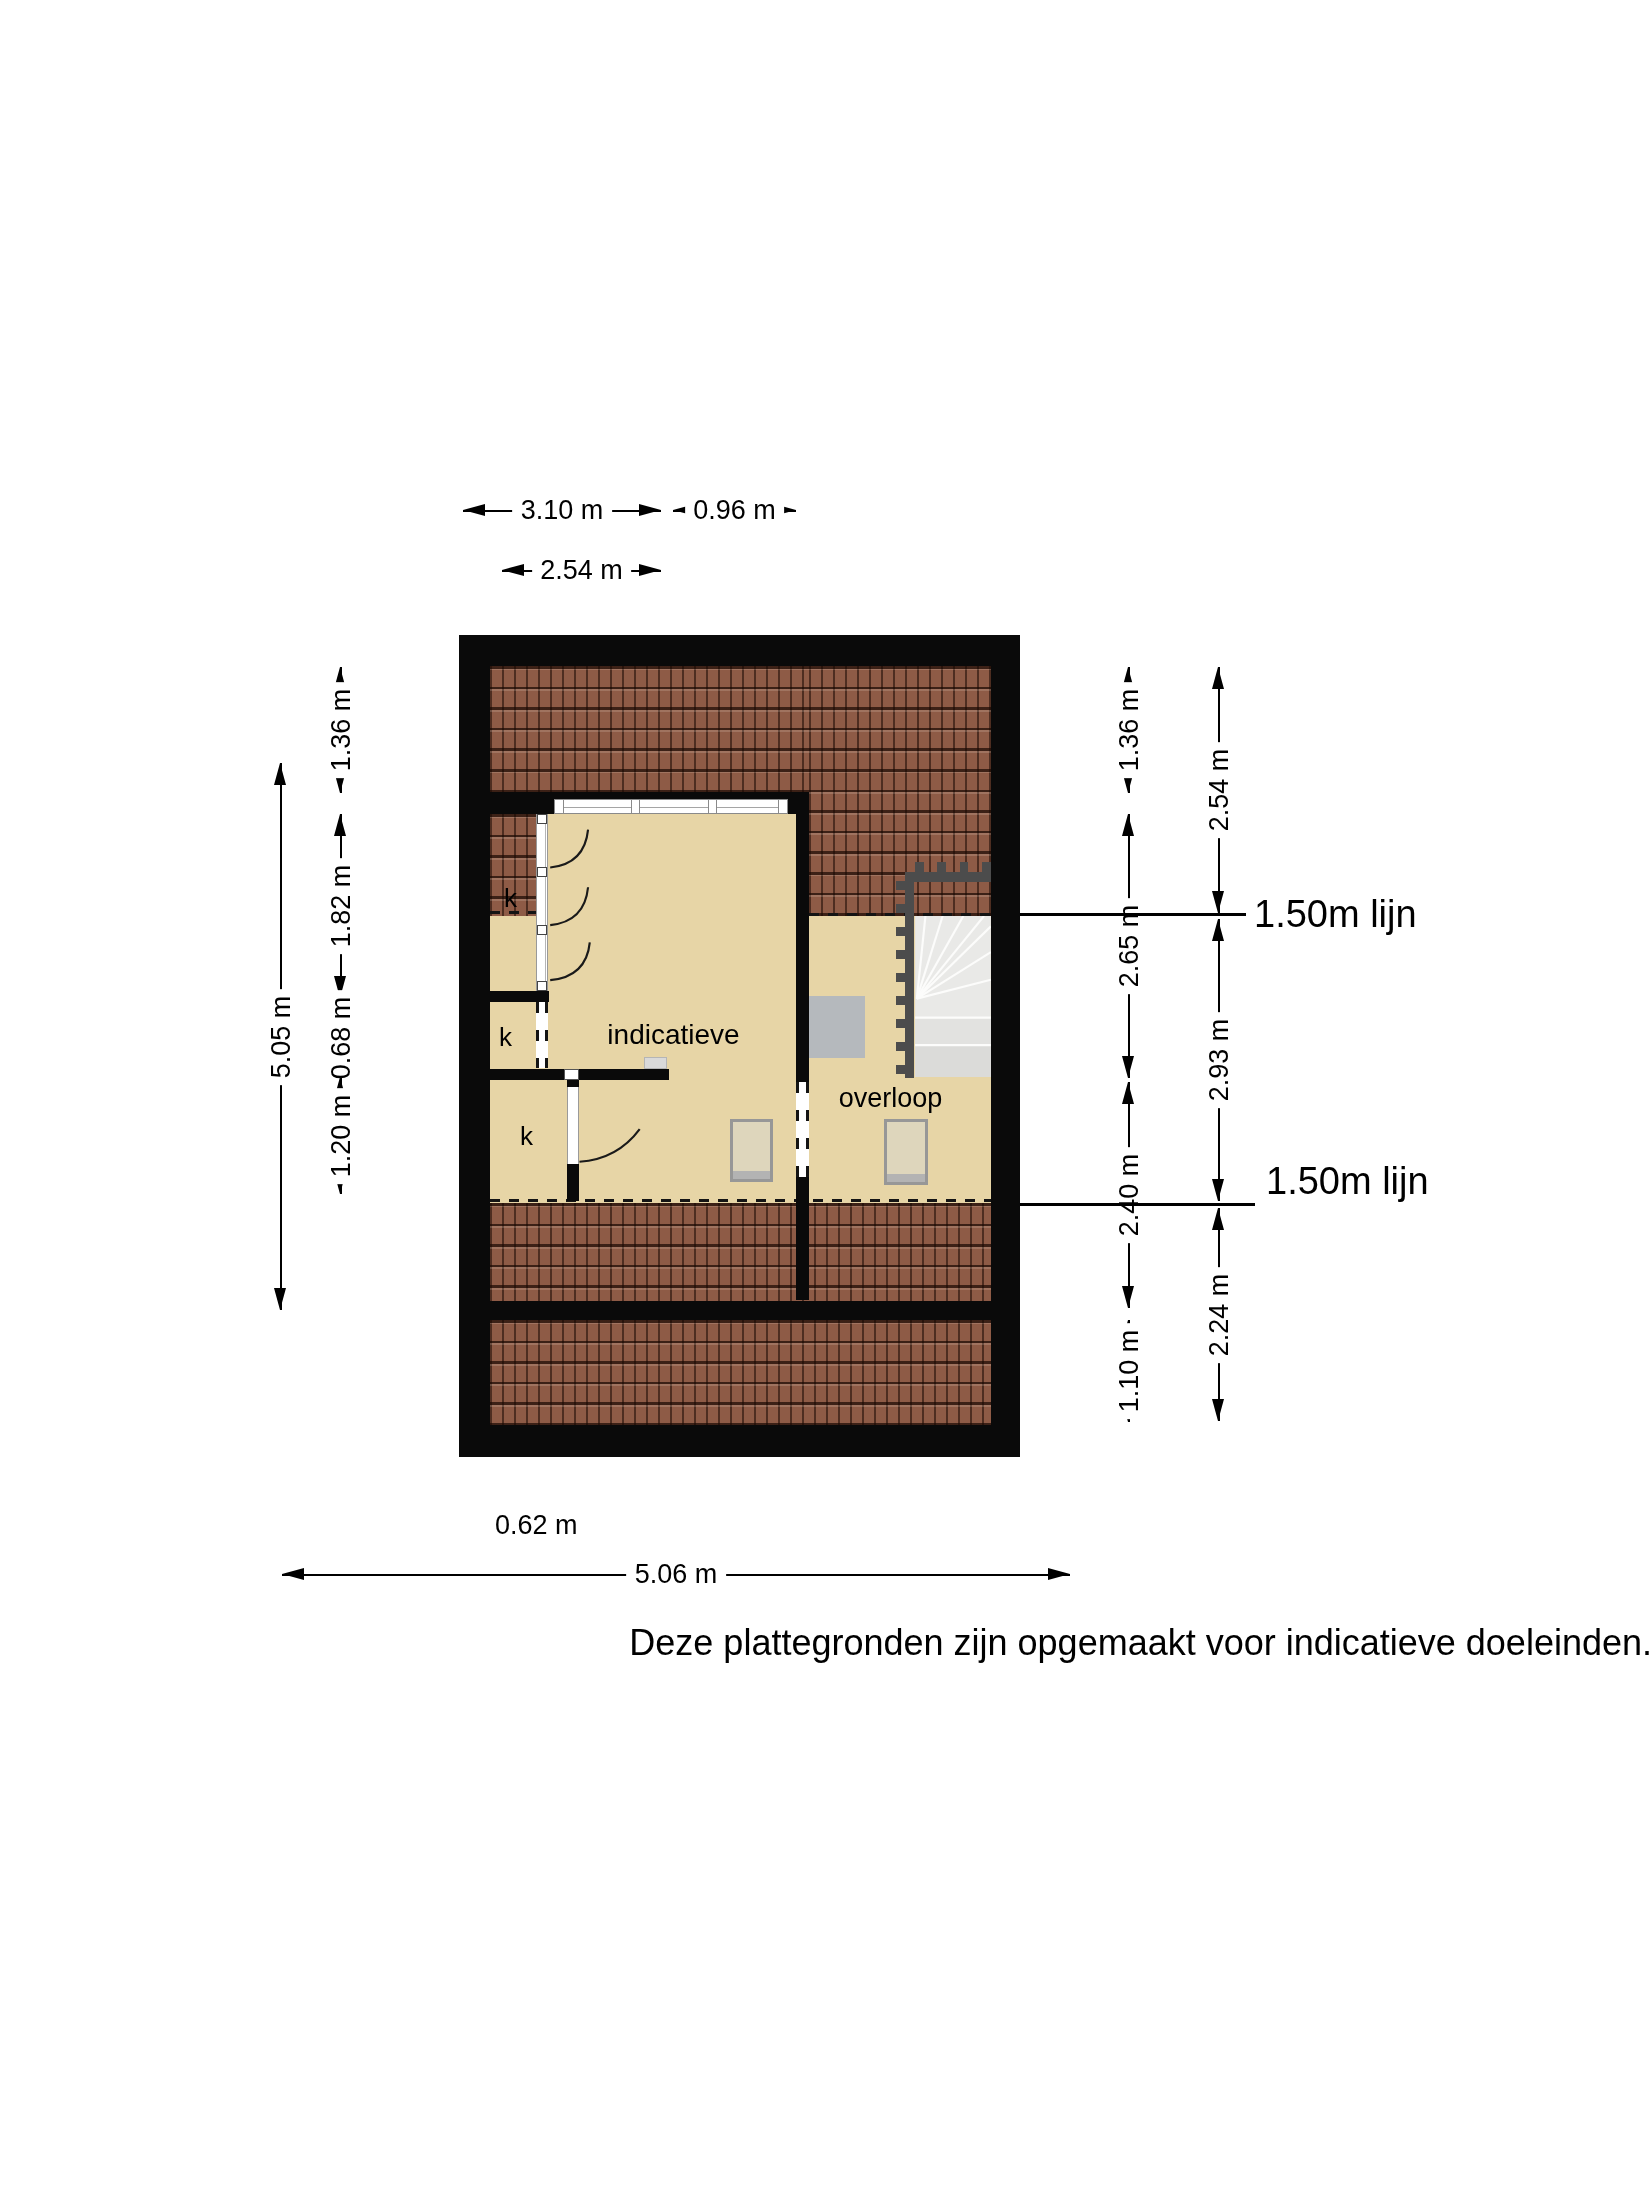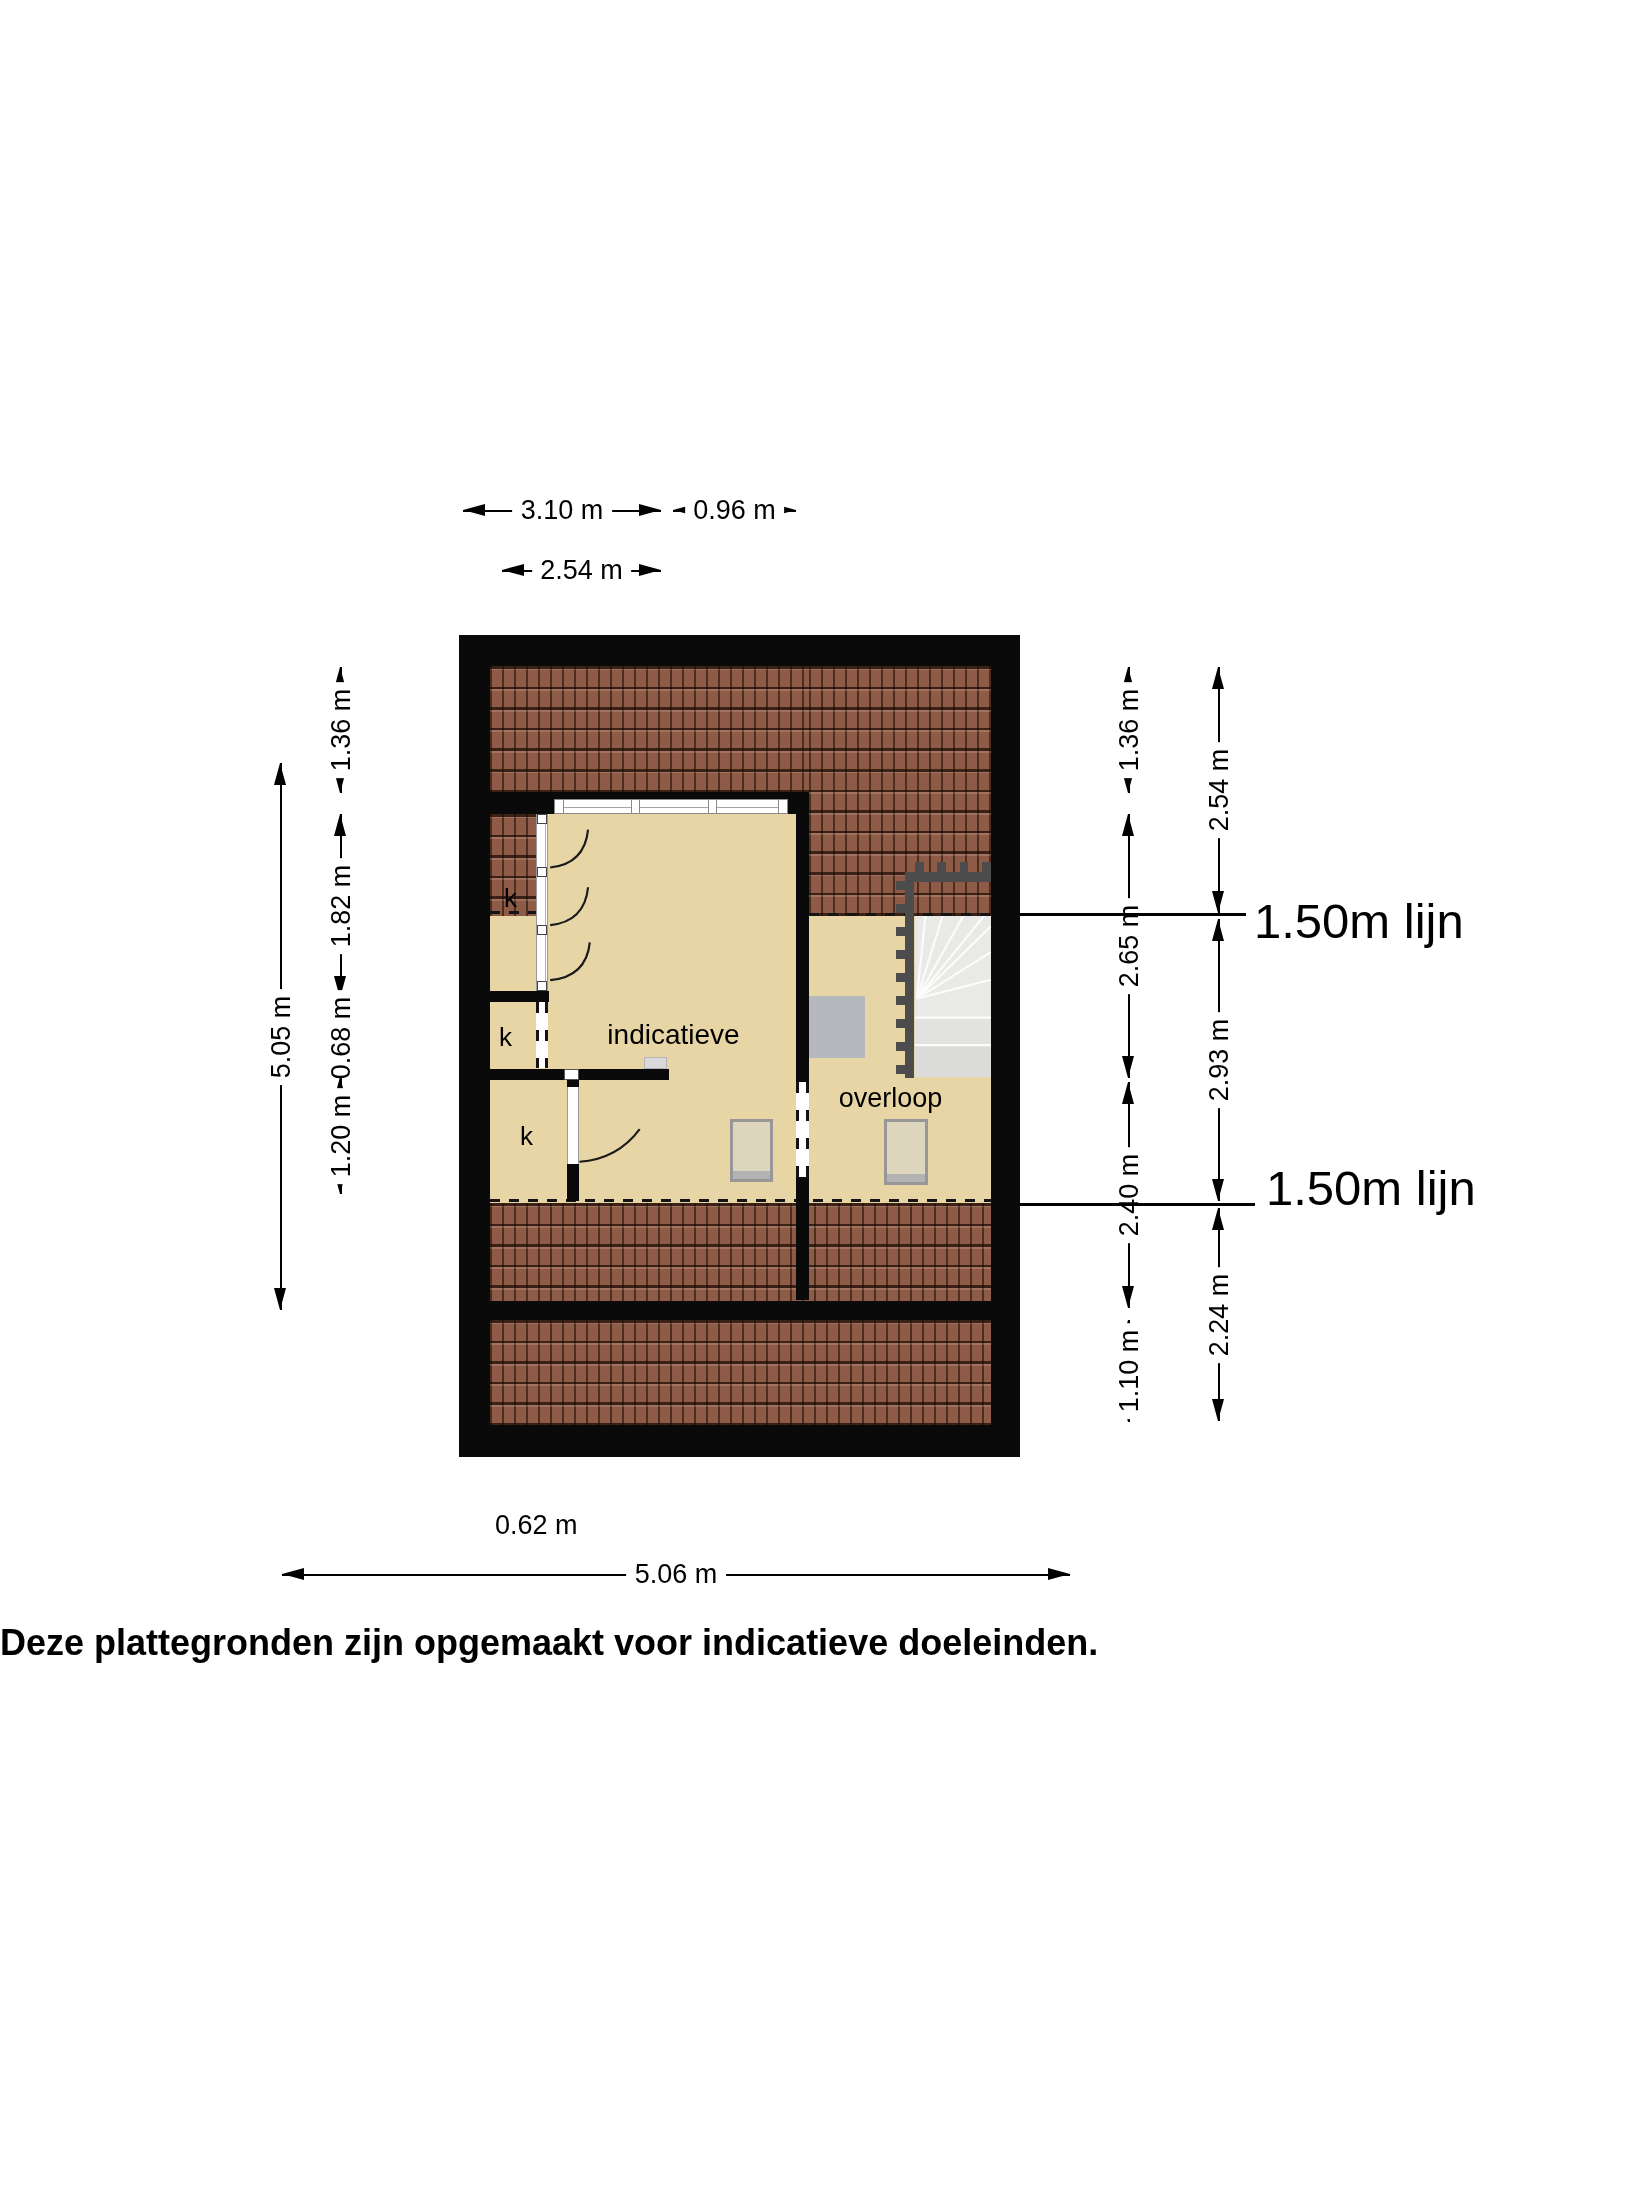--- a/index.html
+++ b/index.html
@@ -19,21 +19,21 @@
     background:#fff;padding:0 8.6px;font-size:27px;white-space:nowrap;}
   .vdim{position:absolute;width:20.6px;}
   .vdim .vline{position:absolute;top:0;bottom:0;left:8.6px;width:2.6px;background:var(--ink);}
   .vdim .ah-t{position:absolute;top:0;left:3.4px;width:0;height:0;
     border-bottom:22.4px solid var(--ink);border-left:6px solid transparent;border-right:6px solid transparent;}
   .vdim .ah-b{position:absolute;bottom:0;left:3.4px;width:0;height:0;
     border-top:22.4px solid var(--ink);border-left:6px solid transparent;border-right:6px solid transparent;}
   .vdim .dlabel{position:absolute;left:50%;top:50%;transform:translate(-50%,-50%) rotate(-90deg);
     background:#fff;padding:0 6.9px;font-size:27px;white-space:nowrap;}
   .levelline{position:absolute;height:2.6px;background:var(--ink);}
-  .leveltext{position:absolute;font-size:49px;white-space:nowrap;}
+  .leveltext{position:absolute;font-size:38px;white-space:nowrap;}
   .freetext{position:absolute;font-size:27px;white-space:nowrap;}
   
   #plan{position:absolute;left:459px;top:635px;width:561px;height:822px;background:var(--wall);}
   #plan > *{position:absolute;}
   .floor{background:var(--floor);}
   .tiles{
     background-color:var(--tile);
     background-image:
       repeating-linear-gradient(180deg, rgba(25,8,2,.70) 0 2.6px, rgba(255,243,230,.16) 2.6px 4.3px, rgba(0,0,0,0) 4.3px 20.6px),
       repeating-linear-gradient(90deg, rgba(25,8,2,.55) 0 1.7px, rgba(0,0,0,0) 1.7px 12px);
@@ -58,22 +58,22 @@
   .dpost{position:absolute;left:0;width:10.3px;height:10.3px;background:#fff;border:0.9px solid #444;box-sizing:border-box;}
   .rail{background:var(--railing);}
   .vticks{background:repeating-linear-gradient(180deg, var(--railing) 0 8.6px, transparent 8.6px 23px);}
   .hticks{background:repeating-linear-gradient(90deg, var(--railing) 0 8.6px, transparent 8.6px 22.4px);}
   .duct{background:var(--duct);}
   .skylight{background:var(--skylight);border:3.4px solid var(--skylight-frame);box-sizing:border-box;}
   .skylight .sill{position:absolute;left:0;right:0;bottom:0;height:7.7px;background:#b3b3b3;}
   .shelf{background:#d9d9d9;border:0.9px solid #b5b5b5;box-sizing:border-box;}
   .roomlabel{font-size:28px;text-align:center;}
   .klabel{font-size:26px;}
-  #disclaimer{position:absolute;left:0;right:0;top:1621px;text-align:left;
-    font-size:36px;font-weight:bold;line-height:43px;}
+  #disclaimer{position:absolute;left:0;right:0;top:1621px;text-align:right;
+    font-size:36px;font-weight:normal;line-height:43px;}
 </style>
 </head>
 <body>
 
 <div class="hdim" style="left:463px;top:500px;width:198px;">
   <div class="hline"></div>
   <div class="ah-l"></div>
   <div class="ah-r"></div>
   <span class="dlabel">3.10 m</span>
 </div>

